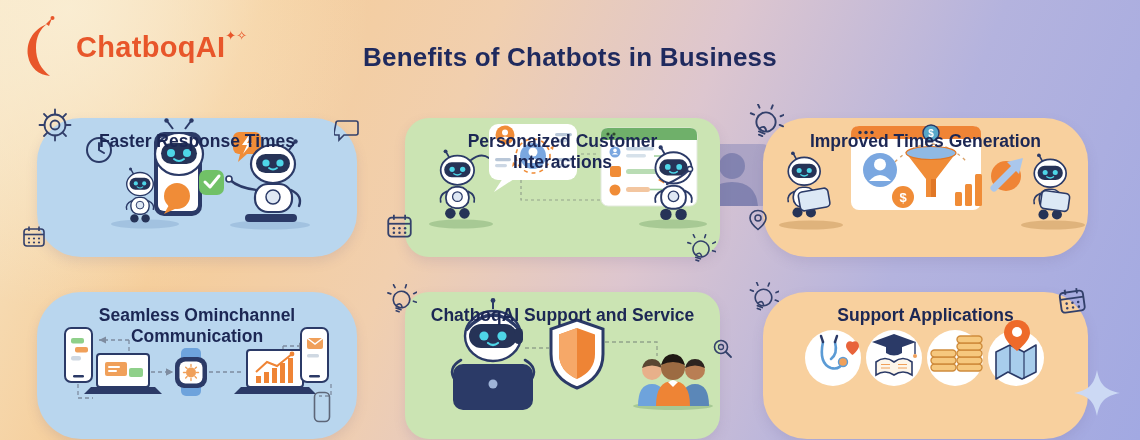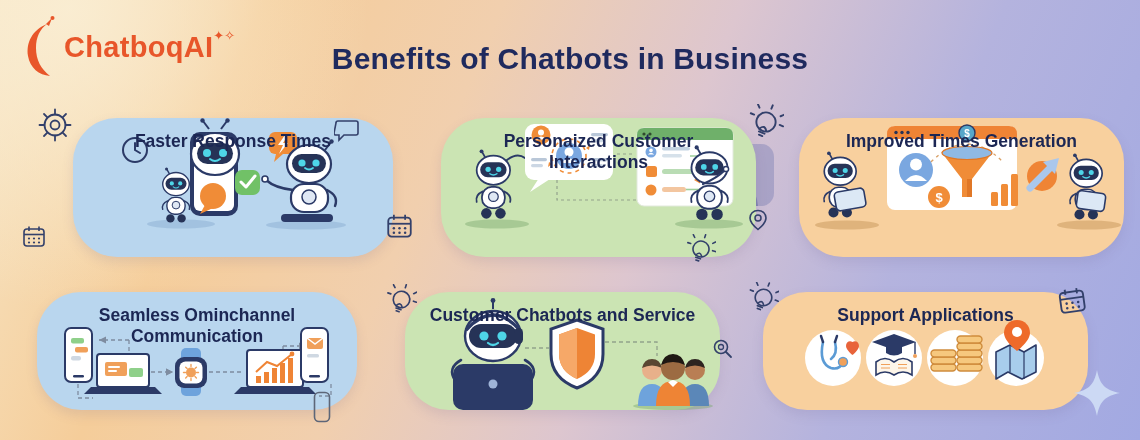--- a/index.html
+++ b/index.html
@@ -5,39 +5,39 @@
   html,body{margin:0;padding:0;}
   body{width:1140px;height:440px;overflow:hidden;font-family:"Liberation Sans",sans-serif;}
   .canvas{
     position:relative;width:1140px;height:440px;
     background:
       radial-gradient(circle at 6% 2%, rgba(250,238,212,.9) 0%, rgba(250,238,212,0) 26%),
       linear-gradient(113deg,#f7e5c4 0%,#f5cd9a 20%,#f1cfae 38%,#ddc6cf 56%,#b4b3de 76%,#a2a9e2 100%);
   }
   .hdr-title{
     position:absolute;left:0;top:42px;width:1140px;text-align:center;
-    font-size:30px;font-weight:800;color:#1f2a5e;letter-spacing:.2px;margin:0;
+    font-size:26px;font-weight:800;color:#1f2a5e;letter-spacing:.2px;margin:0;
   }
   .logo{position:absolute;left:20px;top:16px;display:flex;align-items:center;gap:2px;}
-  .logo-text{font-size:29px;font-weight:800;color:#e8562a;letter-spacing:.3px;}
+  .logo-text{font-size:29px;font-weight:800;color:#e8562a;letter-spacing:.3px;margin-left:12px;}
   .logo-sparks{color:#e8562a;font-size:13px;position:relative;top:-12px;left:-2px;}
   .card{position:absolute;border-radius:44px;box-shadow:0 5px 12px rgba(110,95,140,.15);z-index:1;}
   .card-blue{background:#b9d6ee;}
-  .card-green{background:#cbe4b3;}
+  .card-green{background:#cbe4b3;border-radius:24px;}
   .card-orange{background:#f8d09e;}
   .card h3{
     margin:13px 14px 0 14px;text-align:center;font-size:17.5px;font-weight:700;
     color:#1c2754;line-height:1.2;position:relative;z-index:2;
   }
   .card svg.scene{position:absolute;left:0;top:0;z-index:1;}
   .scene-low{top:auto;bottom:0;}
   .decor{position:absolute;z-index:3;}
   .wm{position:absolute;z-index:0;}
-  .row1{top:118px;height:139px;margin-left:36px;}
-  .row2{top:292px;height:118px;}
+  .row1{top:118px;height:139px;}
+  .row2{top:292px;height:147px;}
   .c1{left:37px;width:320px;}
   .c2{left:405px;width:315px;}
   .c3{left:763px;width:325px;}
 </style>
 </head>
 <body>
 
 <div class="canvas">
 
   <svg width="0" height="0" style="position:absolute" aria-hidden="true">
@@ -315,21 +315,21 @@
         <rect x="264" y="36" width="27" height="54" rx="6" fill="#ffffff" stroke="#2b3a67" stroke-width="2"></rect>
         <rect x="270" y="46" width="16" height="11" rx="2" fill="#f0a05a"></rect>
         <path d="M270 46 l8 6 l8 -6" fill="none" stroke="#ffffff" stroke-width="1.4"></path>
         <rect x="270" y="62" width="12" height="3.5" rx="1.6" fill="#cfd8e2"></rect>
         <rect x="272" y="83" width="11" height="2.5" rx="1.2" fill="#2b3a67"></rect>
       </g>
     </svg>
   </div>
 
   <div class="card card-green row2 c2">
-    <h3>Customer Chatbots and Service</h3>
+    <h3>ChatboqAI Support and Service</h3>
     <svg class="scene scene-low" width="315" height="118" viewBox="0 0 315 118">
       <path d="M120 56 H144 M200 50 H252 V64" stroke="#93a28c" stroke-width="1.3" stroke-dasharray="4 3" fill="none"></path>
       <g>
         <ellipse cx="88" cy="44" rx="28" ry="25" fill="#ffffff" stroke="#2b3a67" stroke-width="2.4"></ellipse>
         <rect x="64" y="32" width="48" height="24" rx="12" fill="#263357"></rect>
         <circle cx="79" cy="44" r="4.6" fill="#4ed6e8"></circle>
           <circle cx="97" cy="44" r="4.6" fill="#4ed6e8"></circle>
         <path d="M83 51 Q88 55 93 51" stroke="#4ed6e8" stroke-width="2.2" fill="none" stroke-linecap="round"></path>
         <path d="M61 38 Q88 8 115 38" fill="none" stroke="#2b3a67" stroke-width="3.4"></path>
         <rect x="109" y="36" width="9" height="16" rx="4.5" fill="#263357"></rect>

